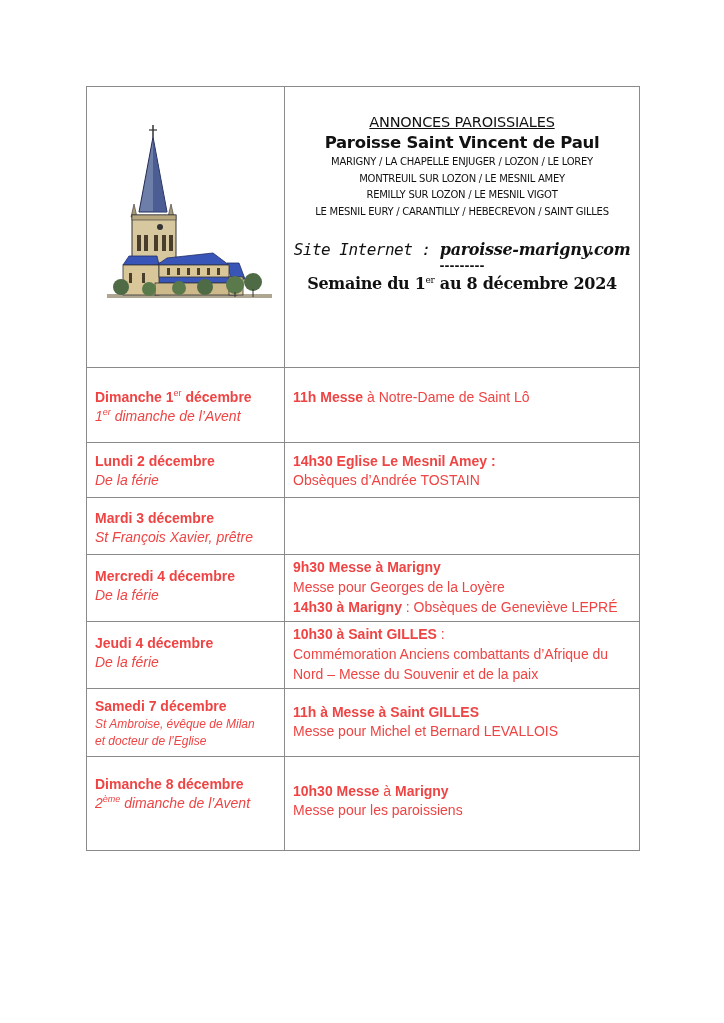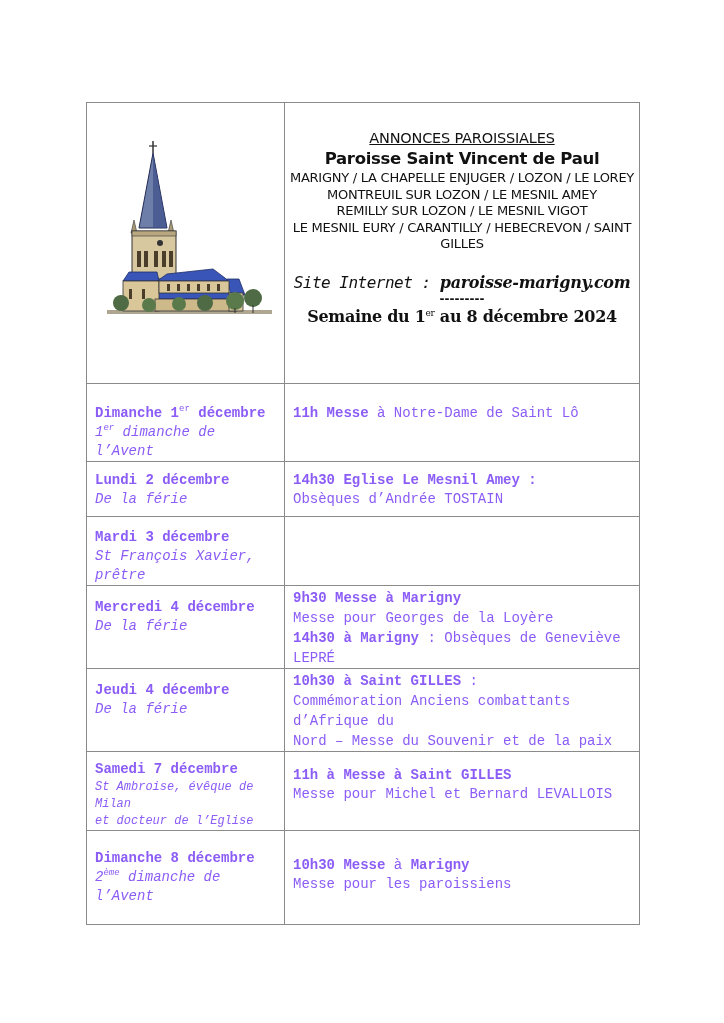--- a/index.html
+++ b/index.html
@@ -1,32 +1,32 @@
 <!DOCTYPE html>
 <html><head>
 <meta charset="utf-8">
 <style>
   html, body { margin: 0; padding: 0; background: #ffffff; }
   body { width: 724px; height: 1023px; position: relative; overflow: hidden; }
-  .sheet { position: absolute; left: 86px; top: 102px; width: 551px; height: 790px; }
+  .sheet { position: absolute; left: 86px; top: 86px; width: 551px; height: 790px; }
   table.grid { border-collapse: collapse; width: 551px; table-layout: fixed; }
   table.grid td { border: 1.5px solid #8a8a8a; vertical-align: top; padding: 0; }
   td.left { width: 197px; }
   td.right { width: 354px; }
   .hdr-left { height: 253px; position: relative; }
   .hdr-right { height: 253px; text-align: center; }
   .annonces { font-family: "DejaVu Sans", sans-serif; font-size: 14.5px; text-decoration: underline; margin-top: 27px; color: #111; letter-spacing: -0.2px; }
   .paroisse { font-family: "DejaVu Sans", sans-serif; font-weight: bold; font-size: 16.5px; margin-top: 3px; color: #111; letter-spacing: -0.3px; }
-  .villes { font-family: "DejaVu Sans", sans-serif; font-size: 13px; line-height: 16.5px; margin-top: 2px; color: #111; letter-spacing: -0.25px; }
+  .villes { font-family: "DejaVu Sans", sans-serif; font-size: 10px; line-height: 16.5px; margin-top: 2px; color: #111; letter-spacing: -0.25px; }
   .site { font-family: "DejaVu Sans Mono", monospace; font-size: 16px; margin-top: 20px; color: #111; letter-spacing: -0.5px; font-style: italic; }
   .site b { font-family: "DejaVu Serif", serif; font-weight: bold; letter-spacing: -0.3px; }
   .dashes { font-family: "DejaVu Serif", serif; font-weight: bold; font-size: 12px; line-height: 10px; margin-top: 2px; color: #111; }
   .semaine { font-family: "DejaVu Serif", serif; font-weight: bold; font-size: 16px; margin-top: 3px; color: #111; letter-spacing: -0.3px; }
   .semaine sup { font-size: 9px; font-weight: normal; }
-  .cell { padding: 0 8px; font-family: Liberation Mono, monospace; font-size: 14px; line-height: 19px; color: #8b5cf6; }
+  .cell { padding: 0 8px; font-family: Liberation Sans, sans-serif; font-size: 14px; line-height: 19px; color: #ef4444; }
   .cell .day { font-weight: bold; }
   .cell .sub { font-style: italic; }
   .cell .sub.upright { font-style: normal; }
   .cell .sub.small { font-size: 12px; line-height: 17px; }
   sup.s { font-size: 9px; line-height: 0; font-weight: normal; }
   .day sup.s { font-weight: normal; }
   .b { font-weight: bold; }
 </style>
 </head>
 <body>

